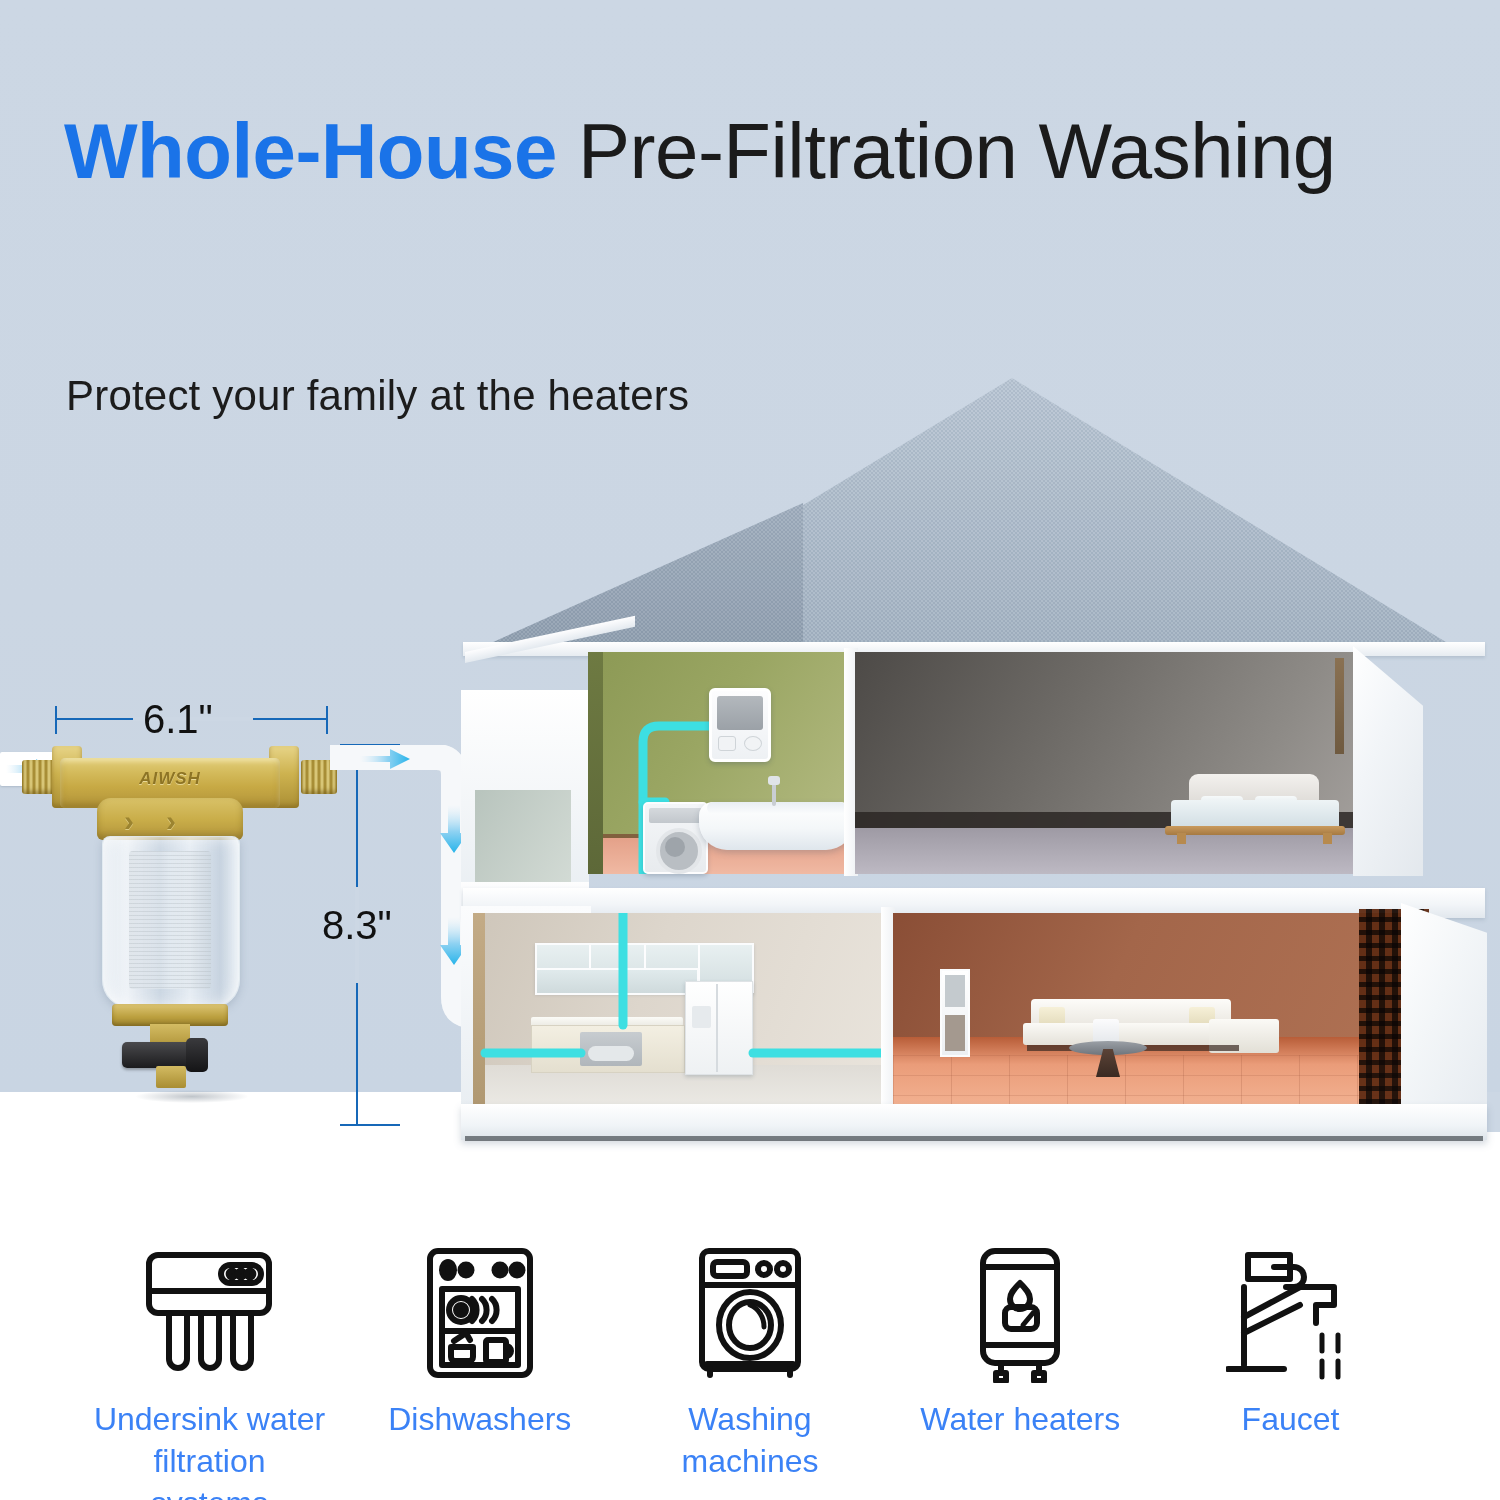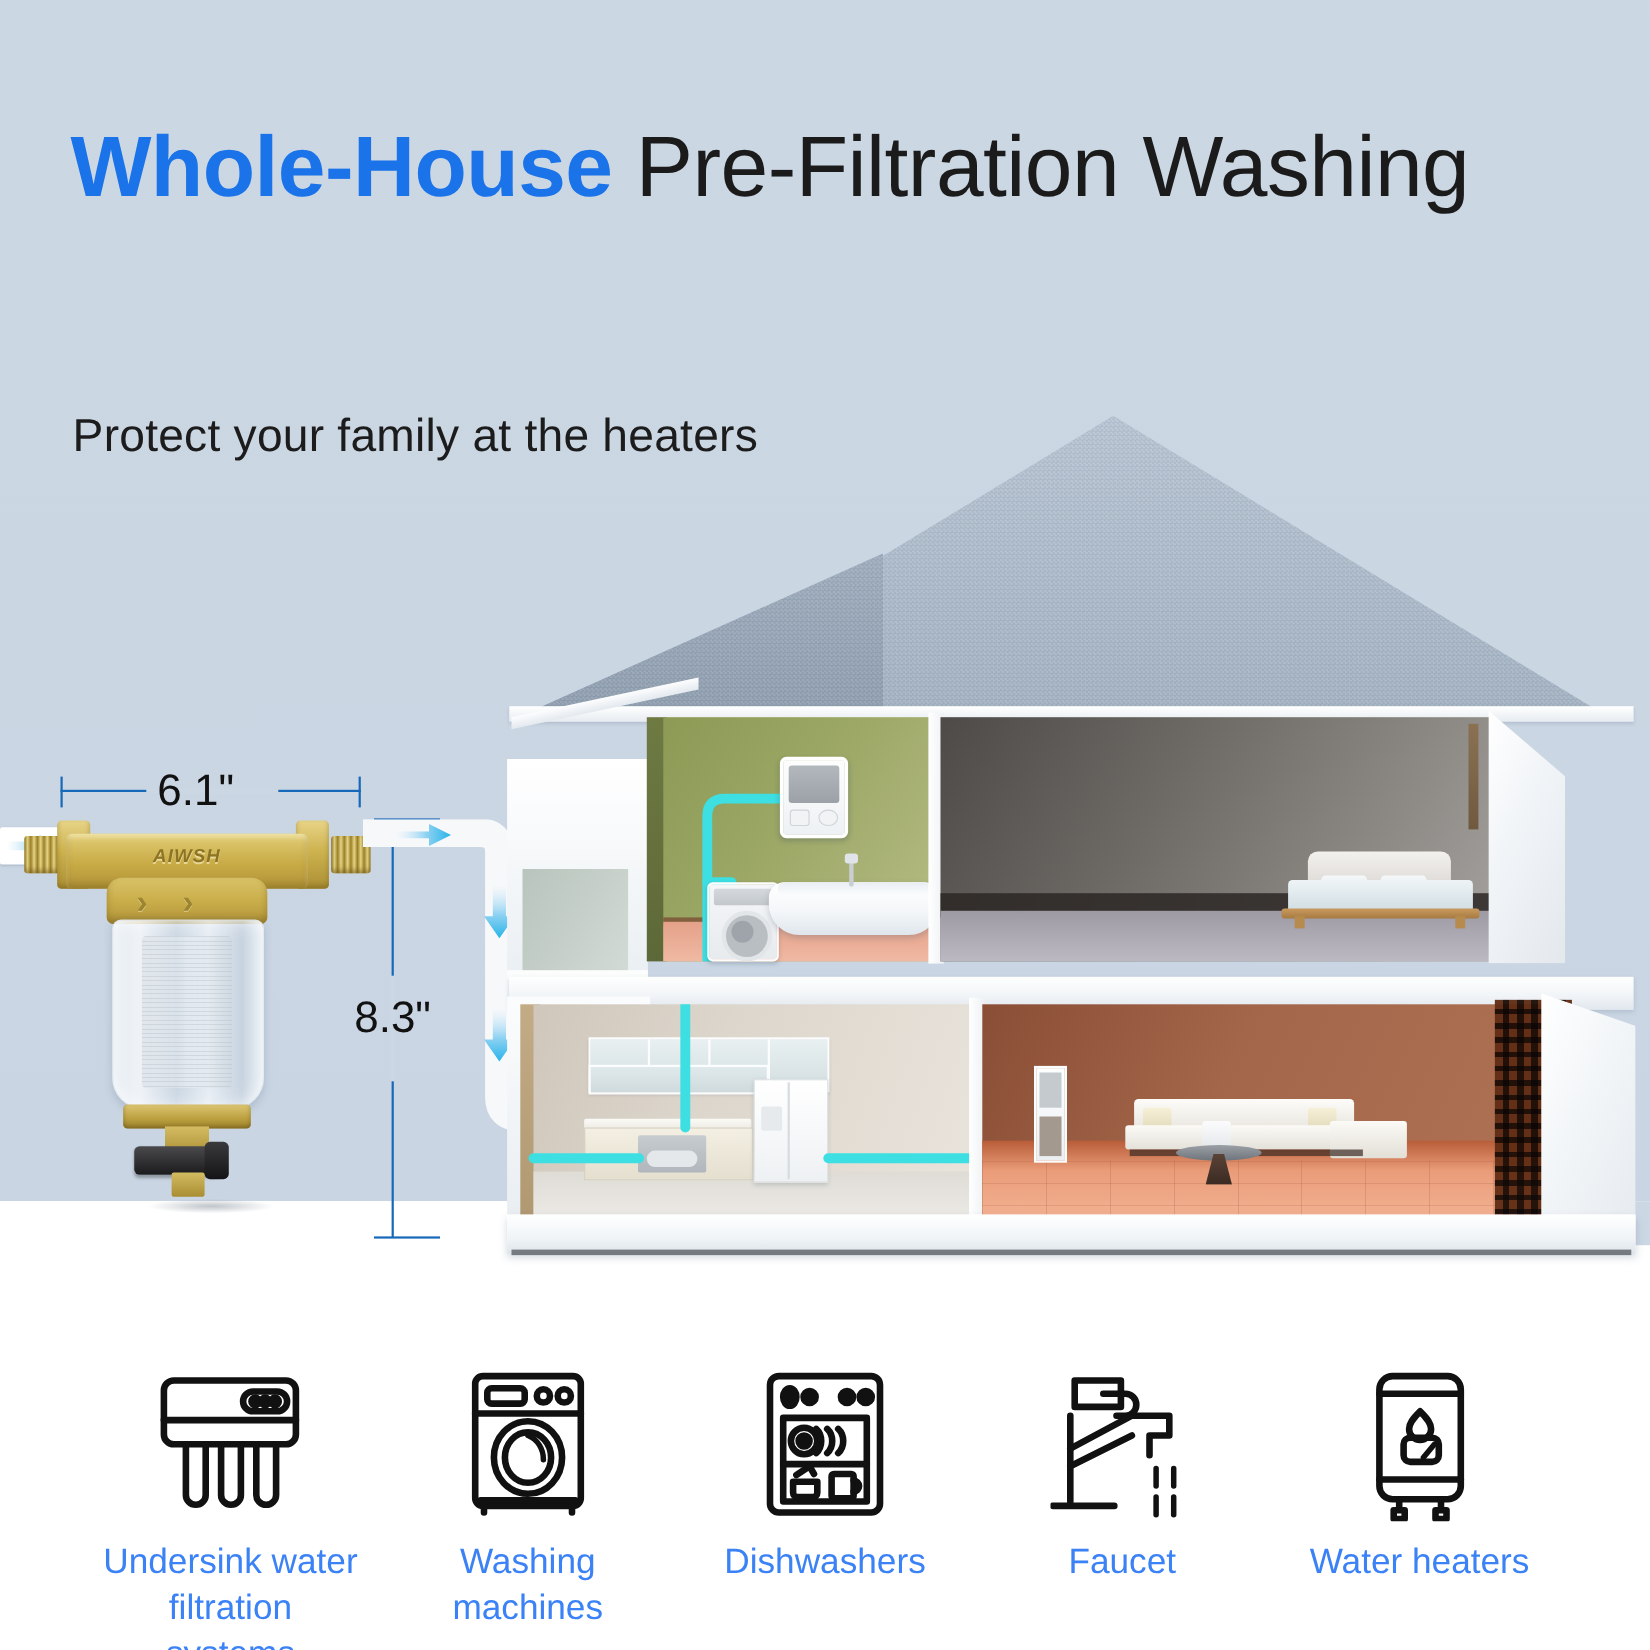--- a/index.html
+++ b/index.html
@@ -703,38 +703,20 @@
           <path d="M66 70 v46 a9 9 0 0 0 18 0 V70"></path>
           <path d="M98 70 v46 a9 9 0 0 0 18 0 V70"></path>
         </svg>
       </div>
       <div class="icon-label">Undersink water<br>filtration systems</div>
     </div>
 
     <div class="icon-cell">
       <div class="icon-box">
         <svg width="120" height="140" viewBox="0 0 120 140" fill="none" stroke="#111" stroke-width="6" stroke-linecap="round" stroke-linejoin="round">
-          <rect x="12" y="8" width="96" height="118" rx="7"></rect>
-          <line x1="12" y1="42" x2="108" y2="42"></line>
-          <rect x="23" y="19" width="34" height="14" rx="4"></rect>
-          <circle cx="74" cy="26" r="6"></circle>
-          <circle cx="93" cy="26" r="6"></circle>
-          <ellipse cx="60" cy="82" rx="31" ry="33"></ellipse>
-          <ellipse cx="60" cy="82" rx="21" ry="23"></ellipse>
-          <path d="M60 62 a21 23 0 0 1 14 22" stroke-width="5"></path>
-          <line x1="17" y1="121" x2="103" y2="121"></line>
-          <path d="M20 126 v6 M100 126 v6"></path>
-        </svg>
-      </div>
-      <div class="icon-label">Washing machines</div>
-    </div>
-
-    <div class="icon-cell">
-      <div class="icon-box">
-        <svg width="120" height="140" viewBox="0 0 120 140" fill="none" stroke="#111" stroke-width="6" stroke-linecap="round" stroke-linejoin="round">
           <rect x="10" y="8" width="100" height="124" rx="8"></rect>
           <ellipse cx="28" cy="27" rx="6" ry="8" fill="#111"></ellipse>
           <circle cx="46" cy="27" r="5.5" fill="#111"></circle>
           <circle cx="80" cy="27" r="5.5" fill="#111"></circle>
           <circle cx="97" cy="27" r="5.5" fill="#111"></circle>
           <rect x="22" y="46" width="76" height="76"></rect>
           <line x1="22" y1="88" x2="98" y2="88"></line>
           <circle cx="41" cy="67" r="12"></circle>
           <circle cx="41" cy="67" r="5" fill="#111"></circle>
           <path d="M52 56 a12 14 0 0 1 0 22"></path>
@@ -744,44 +726,62 @@
           <path d="M31 104 h22 v10 a4 4 0 0 1 -4 4 h-14 a4 4 0 0 1 -4 -4 z"></path>
           <rect x="66" y="97" width="20" height="22" rx="2"></rect>
           <path d="M86 103 a5 5 0 0 1 0 10"></path>
         </svg>
       </div>
       <div class="icon-label">Dishwashers</div>
     </div>
 
     <div class="icon-cell">
       <div class="icon-box">
-        <svg width="130" height="140" viewBox="0 0 130 140" fill="none" stroke="#111" stroke-width="6" stroke-linecap="round" stroke-linejoin="round">
-          <path d="M22 12 h42 v24 h-42 z"></path>
-          <path d="M48 24 h20 a10 10 0 0 1 0 20 h-8"></path>
-          <path d="M18 44 v78"></path>
-          <path d="M18 74 l56 -30 h34 v18 l-18 0 v18"></path>
-          <path d="M18 90 l56 -28"></path>
-          <line x1="2" y1="126" x2="58" y2="126"></line>
-          <path d="M96 92 v16 M112 92 v16 M96 118 v16 M112 118 v16" stroke-width="5"></path>
+        <svg width="120" height="140" viewBox="0 0 120 140" fill="none" stroke="#111" stroke-width="6" stroke-linecap="round" stroke-linejoin="round">
+          <rect x="12" y="8" width="96" height="118" rx="7"></rect>
+          <line x1="12" y1="42" x2="108" y2="42"></line>
+          <rect x="23" y="19" width="34" height="14" rx="4"></rect>
+          <circle cx="74" cy="26" r="6"></circle>
+          <circle cx="93" cy="26" r="6"></circle>
+          <ellipse cx="60" cy="82" rx="31" ry="33"></ellipse>
+          <ellipse cx="60" cy="82" rx="21" ry="23"></ellipse>
+          <path d="M60 62 a21 23 0 0 1 14 22" stroke-width="5"></path>
+          <line x1="17" y1="121" x2="103" y2="121"></line>
+          <path d="M20 126 v6 M100 126 v6"></path>
         </svg>
       </div>
-      <div class="icon-label">Faucet</div>
+      <div class="icon-label">Washing machines</div>
     </div>
 
     <div class="icon-cell">
       <div class="icon-box">
         <svg width="110" height="140" viewBox="0 0 110 140" fill="none" stroke="#111" stroke-width="6" stroke-linecap="round" stroke-linejoin="round">
           <rect x="18" y="8" width="74" height="112" rx="12"></rect>
           <line x1="18" y1="24" x2="92" y2="24"></line>
           <line x1="18" y1="102" x2="92" y2="102"></line>
           <path d="M55 40 c-7 7 -10 11 -10 16 a10 10 0 0 0 20 0 c0 -5 -3 -9 -10 -16 z"></path>
           <rect x="40" y="64" width="32" height="22" rx="6"></rect>
           <path d="M68 70 l-10 12" stroke-width="5"></path>
           <path d="M36 120 v10 M36 130 h-5 v8 h10 v-8 z"></path>
           <path d="M74 120 v10 M74 130 h-5 v8 h10 v-8 z"></path>
         </svg>
       </div>
       <div class="icon-label">Water heaters</div>
     </div>
 
+    <div class="icon-cell">
+      <div class="icon-box">
+        <svg width="130" height="140" viewBox="0 0 130 140" fill="none" stroke="#111" stroke-width="6" stroke-linecap="round" stroke-linejoin="round">
+          <path d="M22 12 h42 v24 h-42 z"></path>
+          <path d="M48 24 h20 a10 10 0 0 1 0 20 h-8"></path>
+          <path d="M18 44 v78"></path>
+          <path d="M18 74 l56 -30 h34 v18 l-18 0 v18"></path>
+          <path d="M18 90 l56 -28"></path>
+          <line x1="2" y1="126" x2="58" y2="126"></line>
+          <path d="M96 92 v16 M112 92 v16 M96 118 v16 M112 118 v16" stroke-width="5"></path>
+        </svg>
+      </div>
+      <div class="icon-label">Faucet</div>
+    </div>
+
   </div>
 
 </div>
 
 </body></html>

